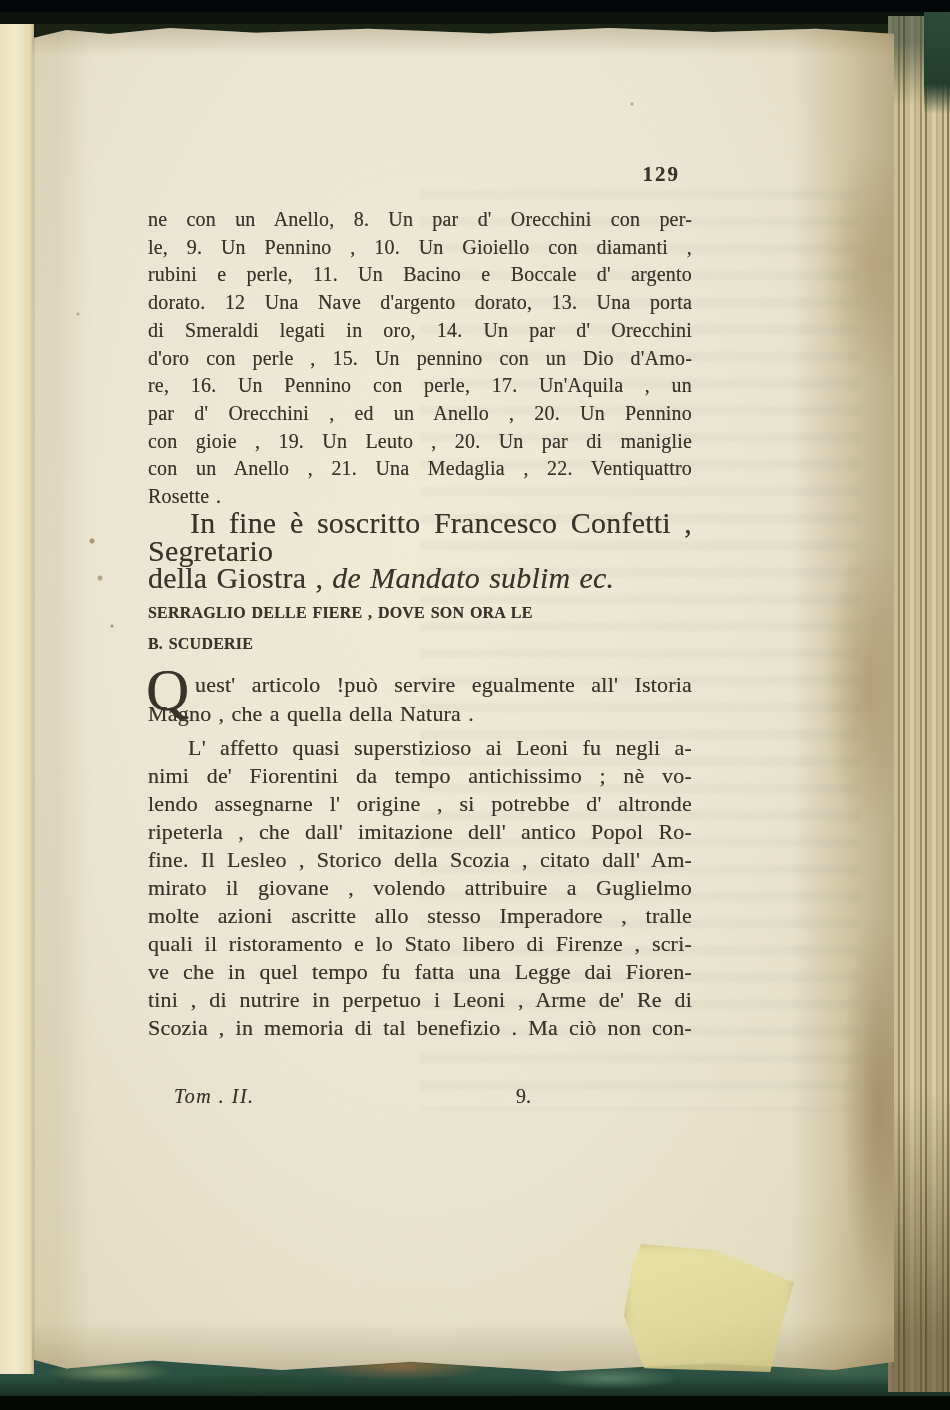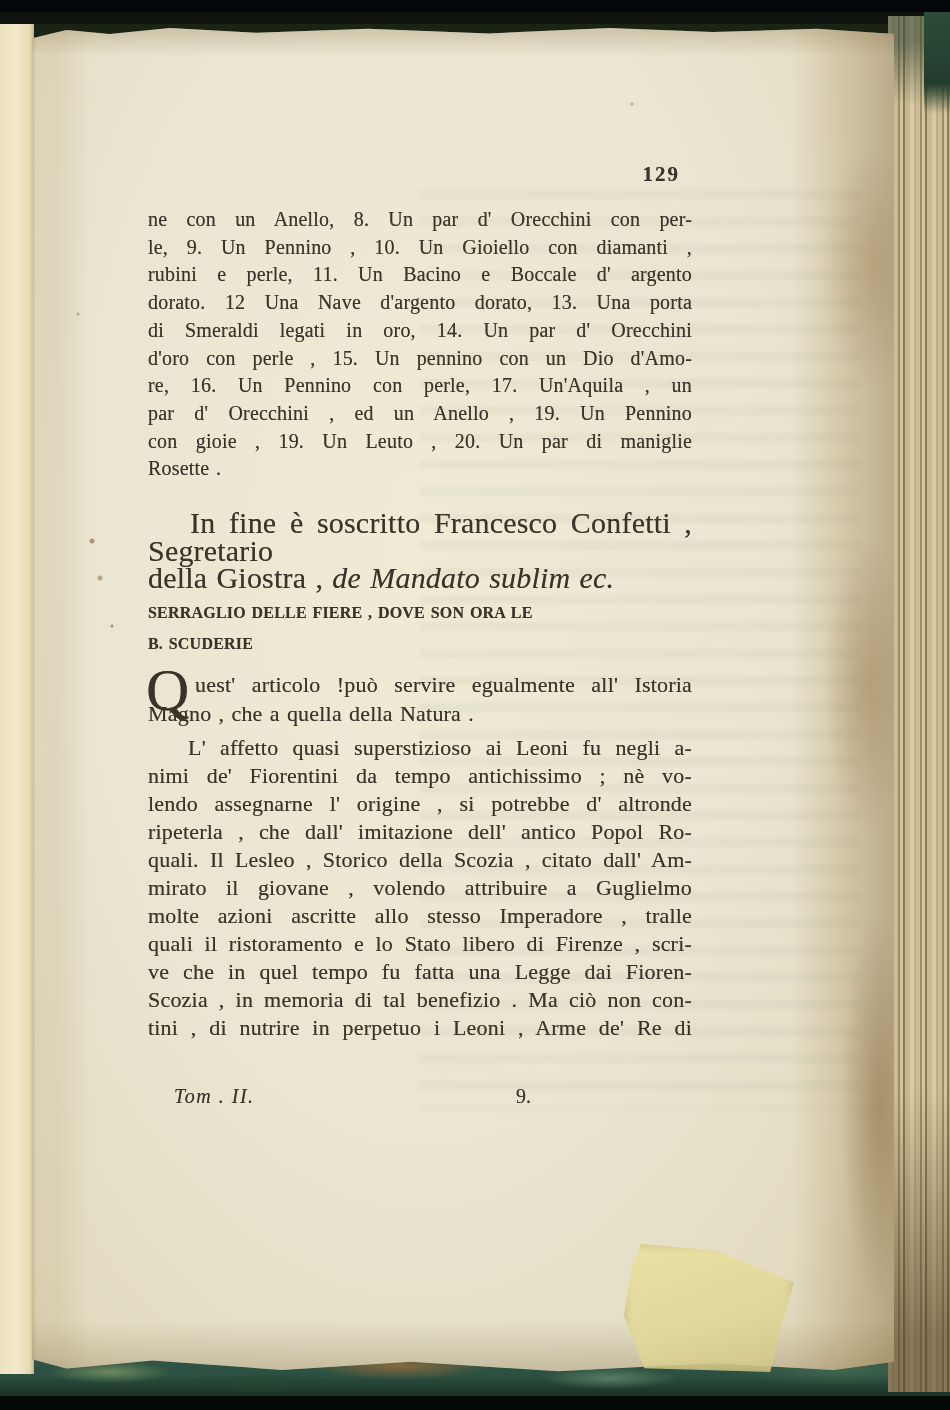--- a/index.html
+++ b/index.html
@@ -108,22 +108,23 @@
     <div class="sec s-pagenum">129</div>
 
     <div class="sec s-inventory">
         <div class="line j"><span>ne con un Anello, 8. Un par d' Orecchini con per-</span></div>
         <div class="line j"><span>le, 9. Un Pennino , 10. Un Gioiello con diamanti ,</span></div>
         <div class="line j"><span>rubini e perle, 11. Un Bacino e Boccale d' argento</span></div>
         <div class="line j"><span>dorato. 12 Una Nave d'argento dorato, 13. Una porta</span></div>
         <div class="line j"><span>di Smeraldi legati in oro, 14. Un par d' Orecchini</span></div>
         <div class="line j"><span>d'oro con perle , 15. Un pennino con un Dio d'Amo-</span></div>
         <div class="line j"><span>re, 16. Un Pennino con perle, 17. Un'Aquila , un</span></div>
-        <div class="line j"><span>par d' Orecchini , ed un Anello , 19. Un Pennino</span></div>
+        <div class="line j"><span>par d' Orecchini , ed un Anello , 20. Un Pennino</span></div>
         <div class="line j"><span>con gioie , 19. Un Leuto , 20. Un par di maniglie</span></div>
+        <div class="line j"><span>con un Anello , 21. Una Medaglia , 22. Ventiquattro</span></div>
         <div class="line"><span>Rosette .</span></div>
       </div>
 
     <div class="sec s-attestation">
         <div class="line j"><span>In fine è soscritto Francesco Confetti , Segretario</span></div>
         <div class="line"><span>della Giostra , </span><span class="it">de Mandato sublim ec.</span></div>
       </div>
 
     <div class="sec s-heading">
         <div class="line"><span>SERRAGLIO DELLE FIERE , DOVE SON ORA LE</span></div>
@@ -134,27 +135,27 @@
       <span class="dropcap">Q</span>
     <div class="line j"><span>uest' articolo !può servire egualmente all' Istoria</span></div>
         <div class="line"><span>Magno , che a quella della Natura .</span></div>
       </div>
 
     <div class="sec s-body">
         <div class="line j"><span>L' affetto quasi superstizioso ai Leoni fu negli a-</span></div>
         <div class="line j"><span>nimi de' Fiorentini da tempo antichissimo ; nè vo-</span></div>
         <div class="line j"><span>lendo assegnarne l' origine , si potrebbe d' altronde</span></div>
         <div class="line j"><span>ripeterla , che dall' imitazione dell' antico Popol Ro-</span></div>
-        <div class="line j"><span>quali. Il Lesleo , Storico della Scozia , citato dall' Am-</span></div>
+        <div class="line j"><span>fine. Il Lesleo , Storico della Scozia , citato dall' Am-</span></div>
         <div class="line j"><span>mirato il giovane , volendo attribuire a Guglielmo</span></div>
         <div class="line j"><span>molte azioni ascritte allo stesso Imperadore , tralle</span></div>
         <div class="line j"><span>quali il ristoramento e lo Stato libero di Firenze , scri-</span></div>
         <div class="line j"><span>ve che in quel tempo fu fatta una Legge dai Fioren-</span></div>
+        <div class="line j"><span>tini , di nutrire in perpetuo i Leoni , Arme de' Re di</span></div>
         <div class="line j"><span>Scozia , in memoria di tal benefizio . Ma ciò non con-</span></div>
-        <div class="line j"><span>tini , di nutrire in perpetuo i Leoni , Arme de' Re di</span></div>
       </div>
 
     <div class="sec s-footer">
       <span class="footer-volume">Tom . II.</span>
       <span class="footer-signature">9.</span>
     </div>
 
   </div>
 </div>
 

